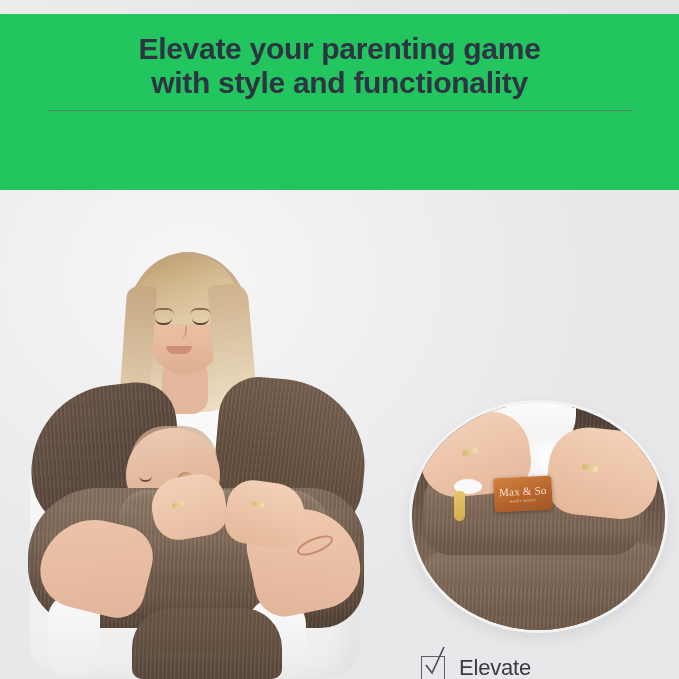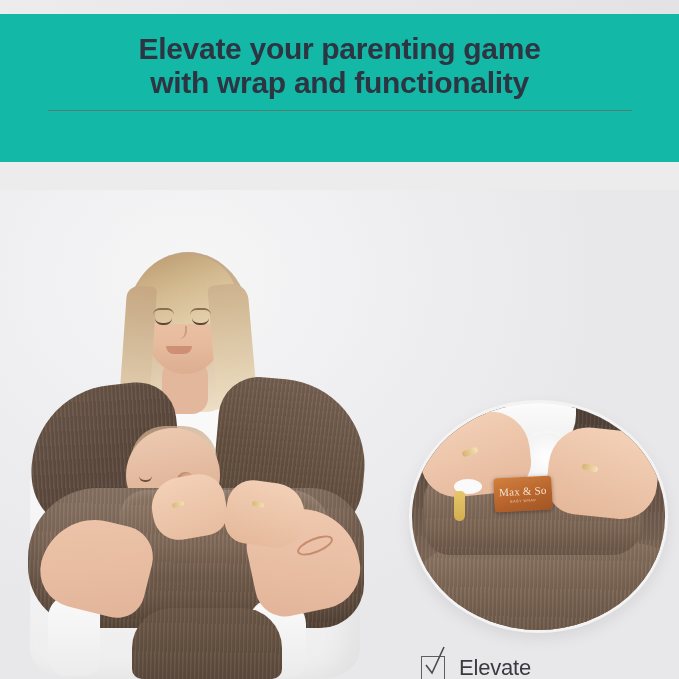--- a/index.html
+++ b/index.html
@@ -24,22 +24,22 @@
     position: absolute;
     left: 0; top: 0;
     width: 679px; height: 14px;
     background: linear-gradient(90deg,#ececed 0%,#e8e8ea 40%,#e3e3e5 100%);
   }
 
   
   .banner {
     position: absolute;
     left: 0; top: 14px;
-    width: 679px; height: 148px;
-    background: #14b8a6;
+    width: 679px; height: 176px;
+    background: #22c55e;
   }
   .headline {
     position: absolute;
     left: 0; top: 18px;
     width: 679px;
     text-align: center;
     color: #2d3442;
     font-size: 30px;
     font-weight: 700;
     line-height: 1.12;
@@ -450,21 +450,21 @@
 <body>
 
 <div id="page">
 
   <div class="top-strip"></div>
 
   <div class="banner">
 
     <div class="headline">
       <span>Elevate your parenting game</span>
-      <span class="l2">with wrap and functionality</span>
+      <span class="l2">with style and functionality</span>
     </div>
 
     <div class="divider"></div>
 
     <div class="subhead">
     </div>
   </div>
 
   <div class="photo-area">
     <div class="backdrop"></div>

